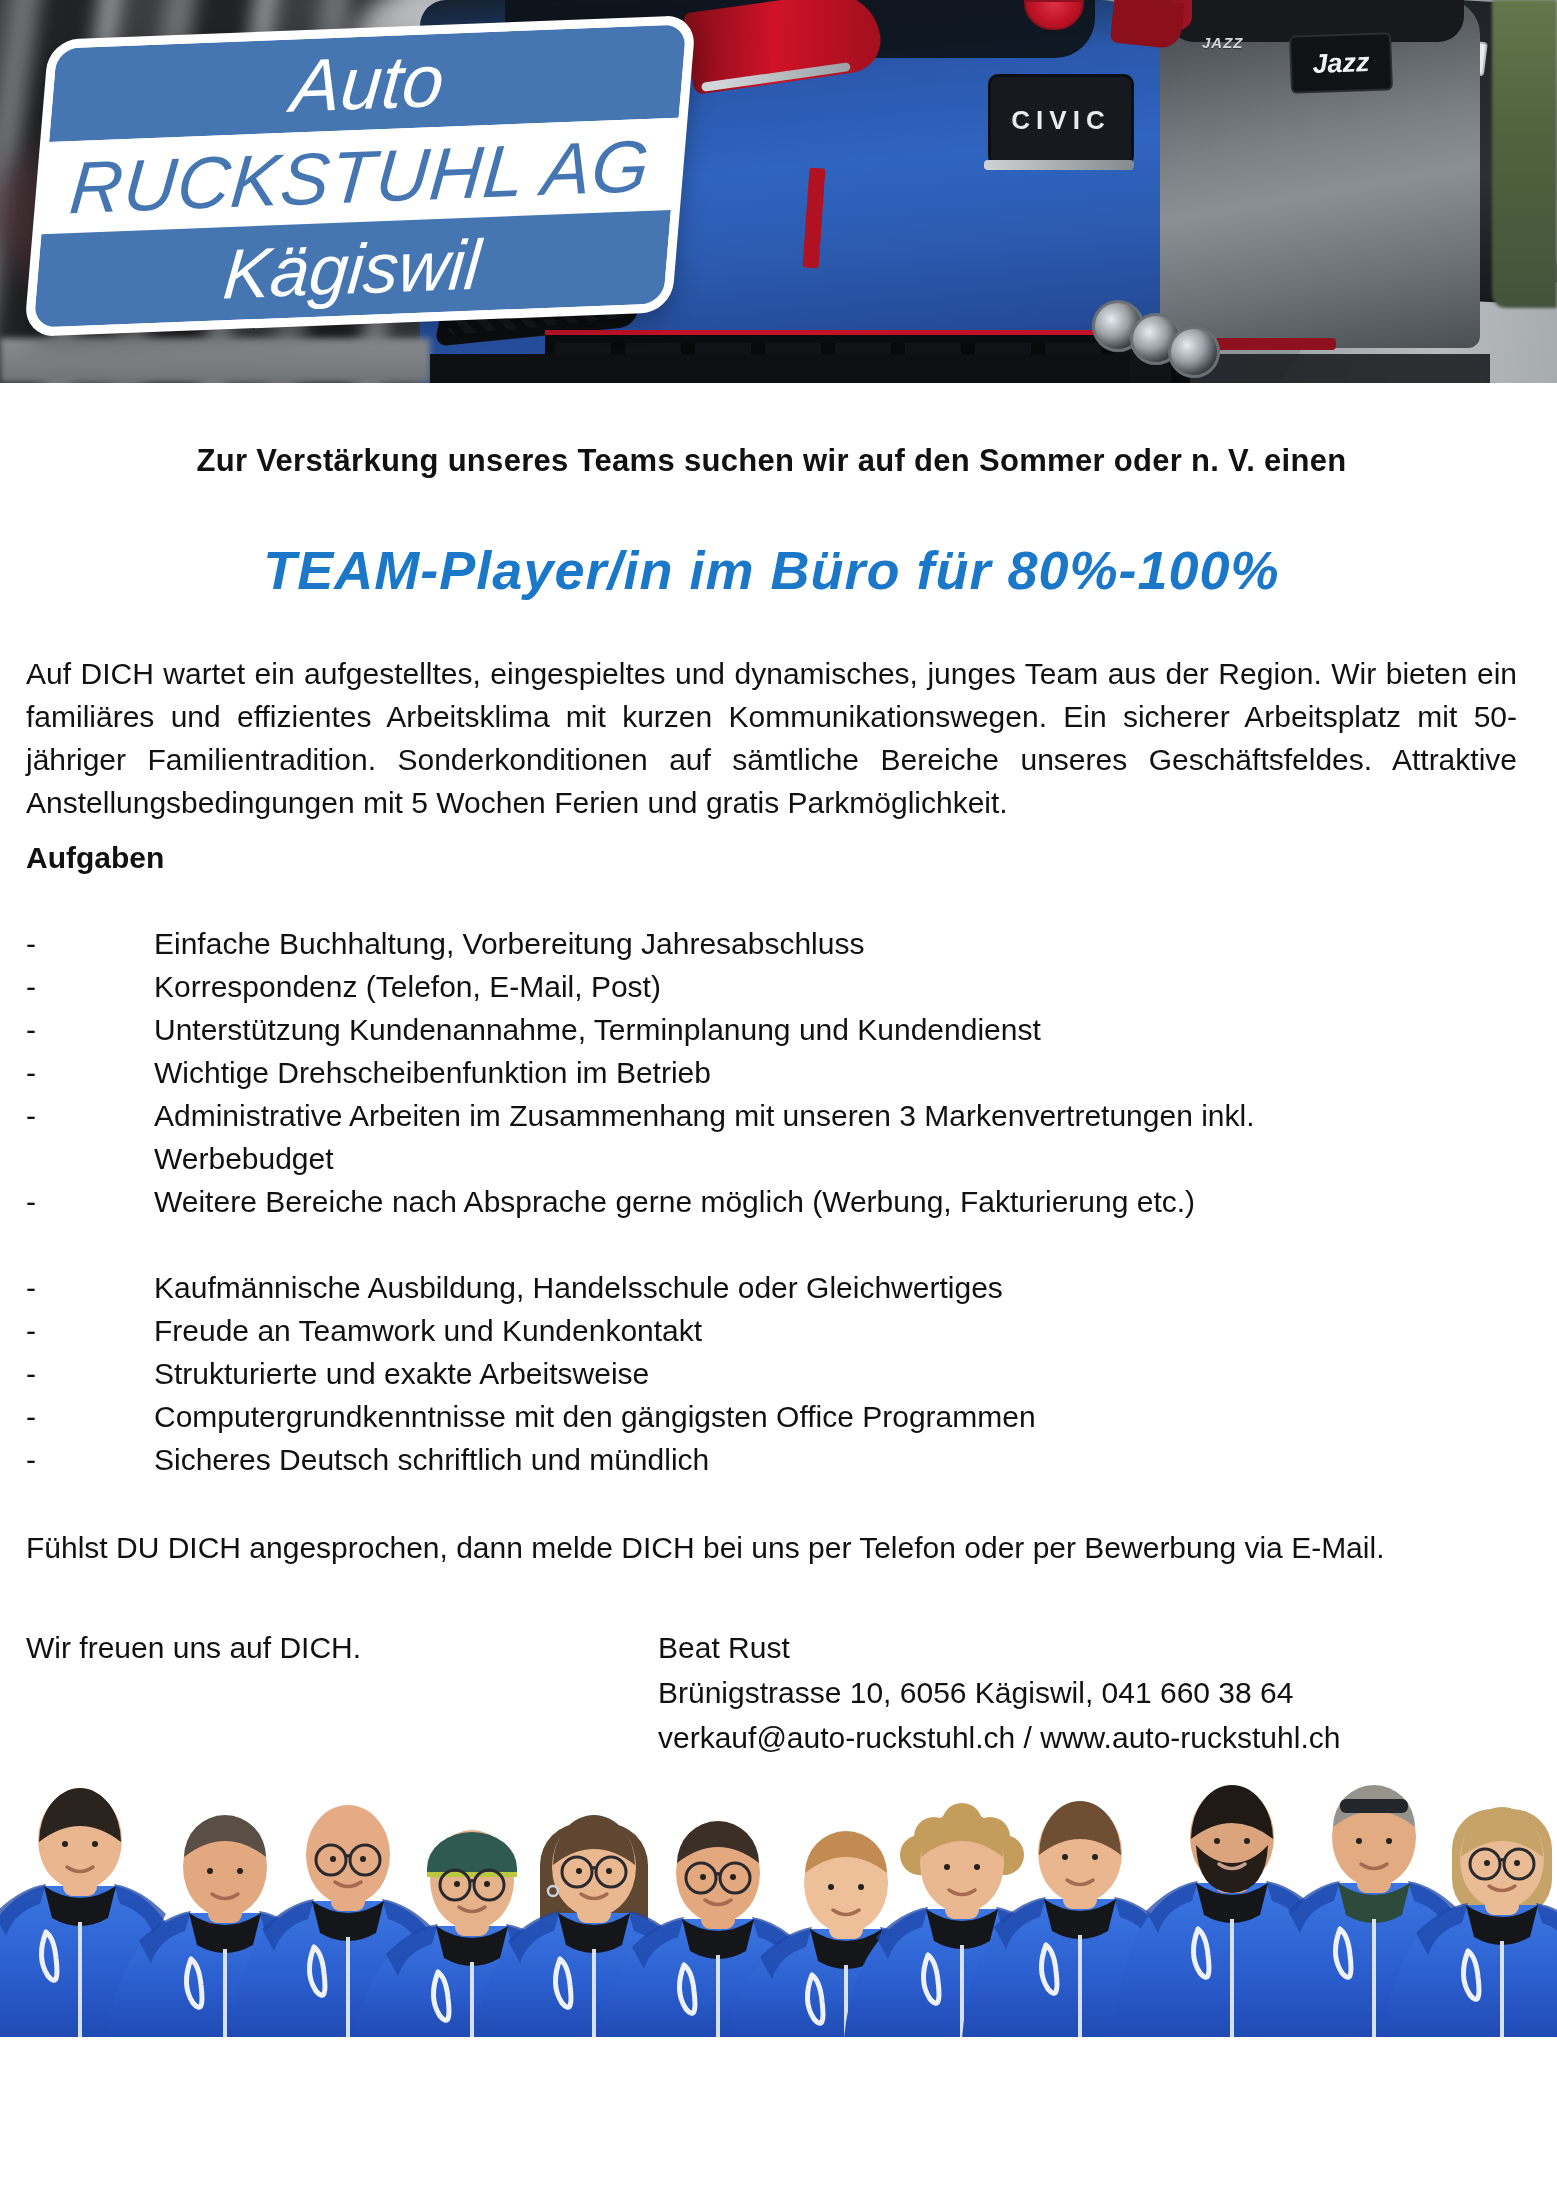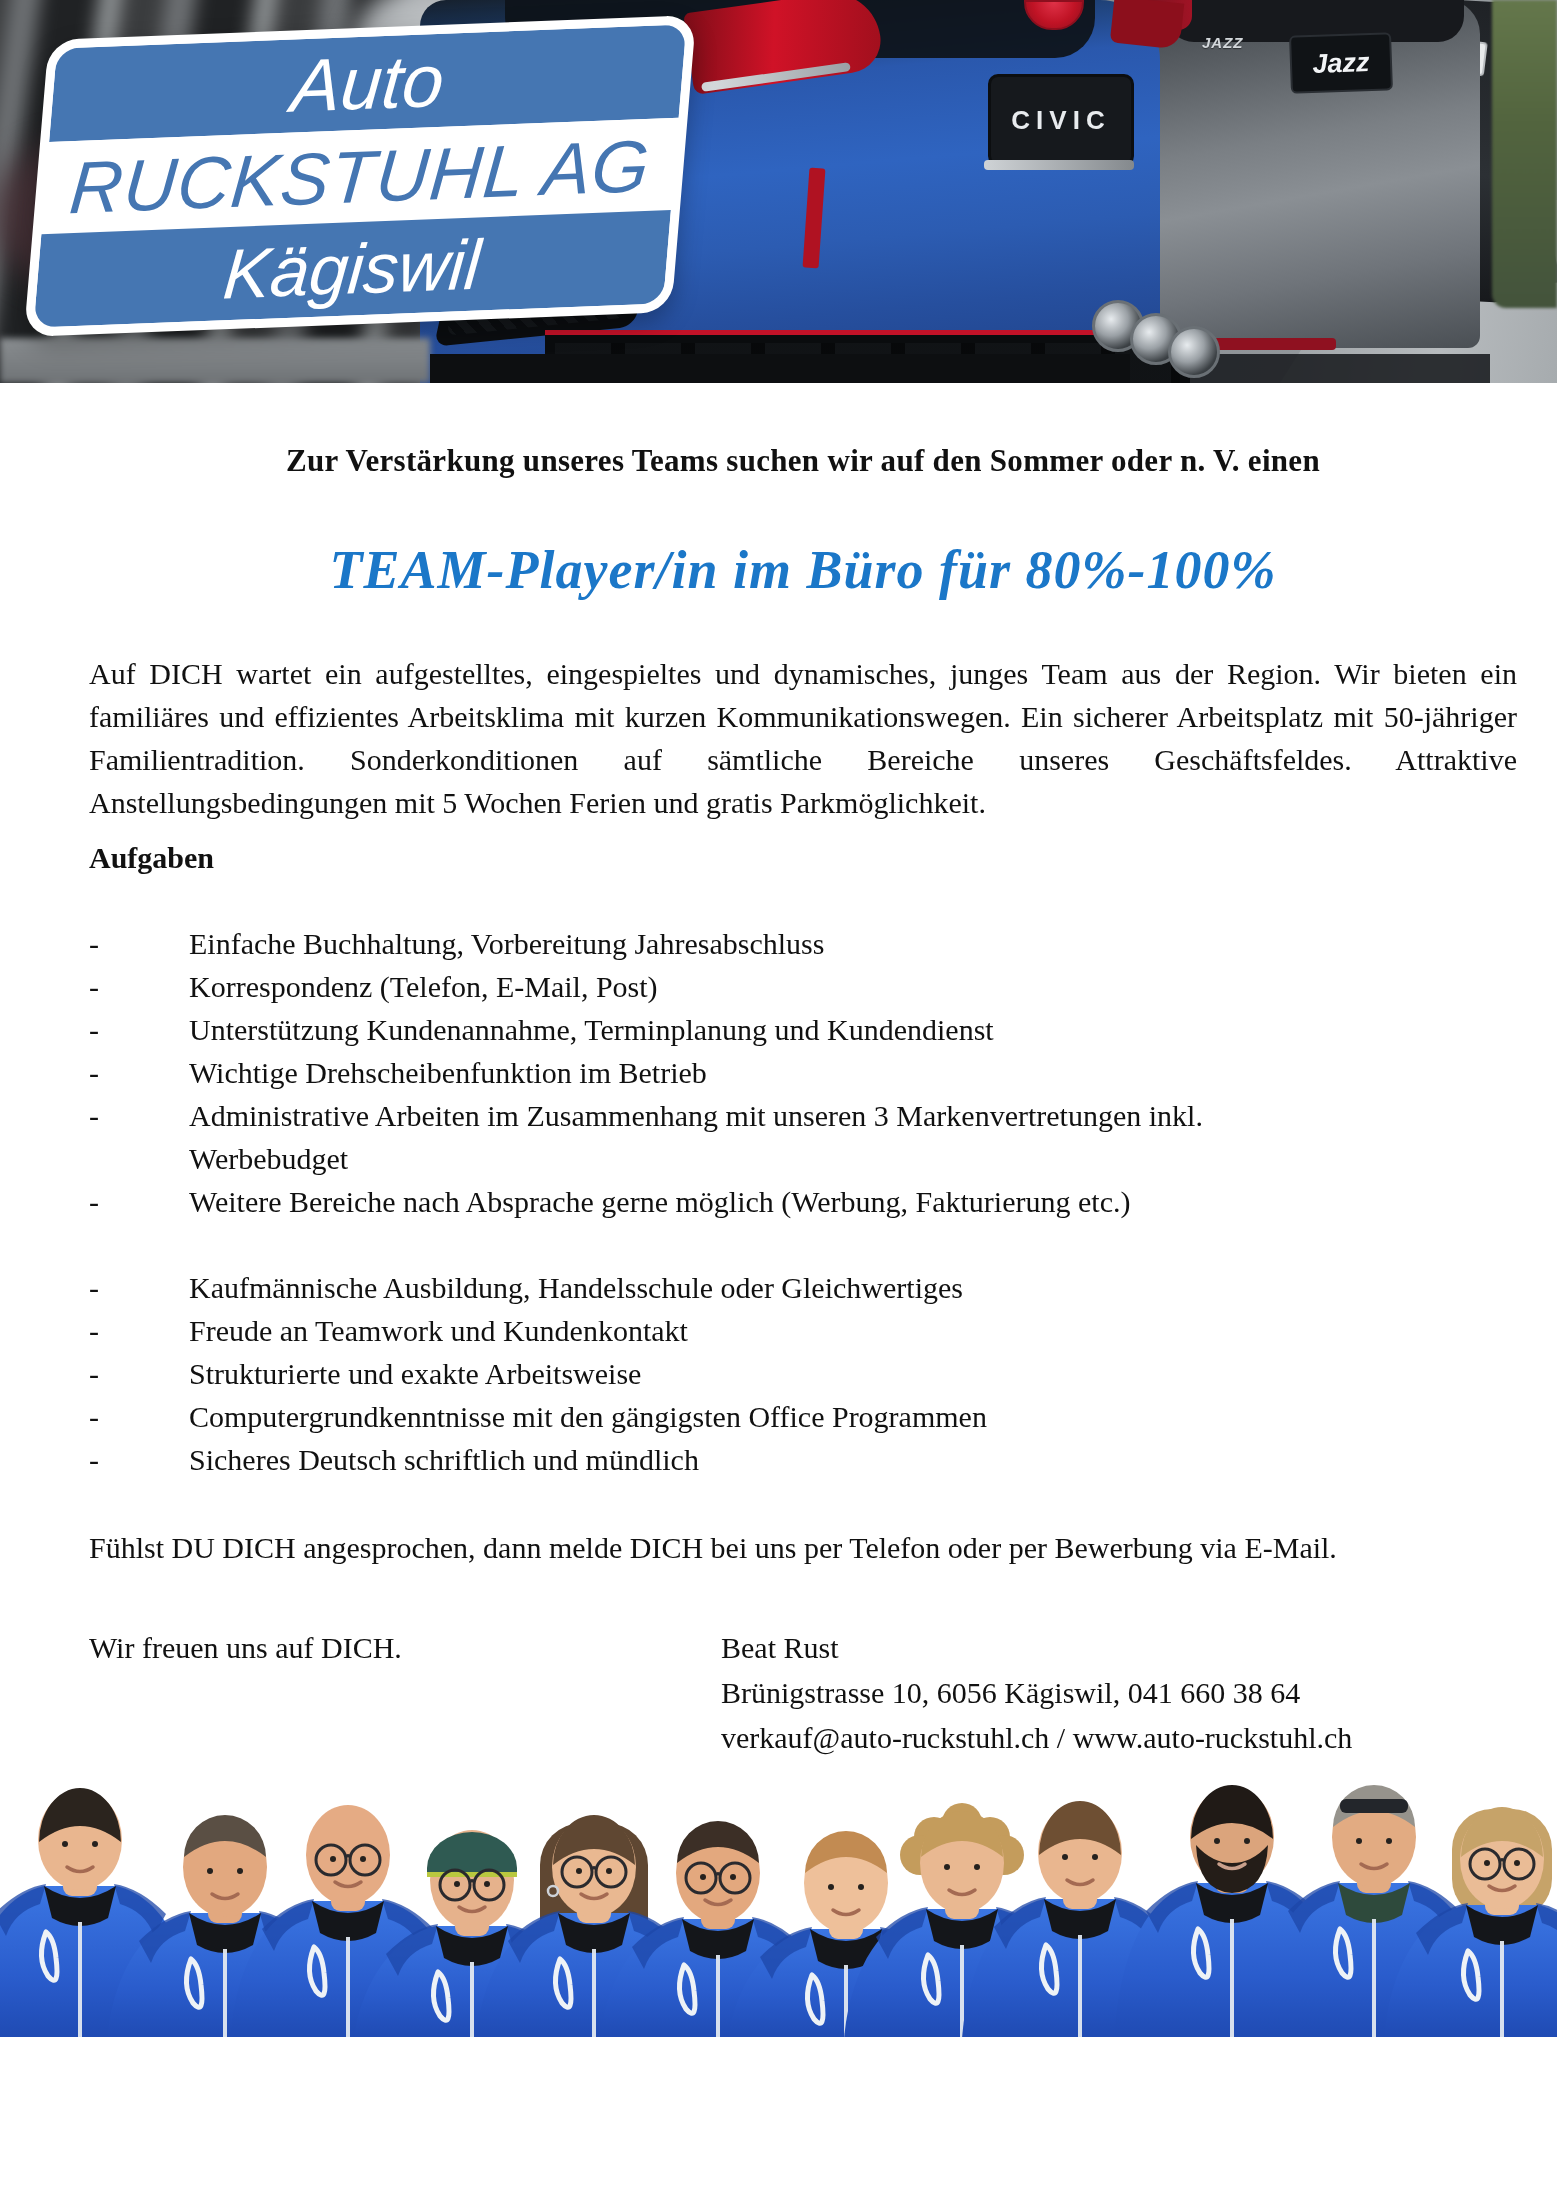--- a/index.html
+++ b/index.html
@@ -70,32 +70,32 @@
      transform:rotate(-2.2deg) skewX(-7deg);box-shadow:0 10px 24px rgba(0,0,0,.28);box-sizing:border-box;}
   .sign-in{position:relative;width:100%;height:100%;border-radius:22px;overflow:hidden;
      display:flex;flex-direction:column;font-style:italic;}
   .sign-row{position:relative;flex:1;display:flex;align-items:center;justify-content:center;white-space:nowrap;}
   .s-blue{background:#4576b2;color:#fff;}
   .s-white{background:#fff;color:#4576b2;}
   .s1{font-size:74px;}
   .s2{font-size:73px;letter-spacing:1px;}
   .s3{font-size:70px;}
   
-  main{display:block;padding:0 40px 0 89px;font-family:Liberation Serif, serif;}
+  main{display:block;padding:0 40px 0 26px;}
   .intro{margin:60px 0 0;text-align:center;font-weight:700;font-size:31px;line-height:36px;letter-spacing:.3px;}
   .headline{margin:60px 0 0;text-align:center;font-weight:700;font-style:italic;
             font-size:54px;line-height:62px;color:#1b77c8;letter-spacing:1px;}
   .about{margin:51px 0 12px;font-size:30px;line-height:43px;text-align:justify;}
   h2.sec{margin:0;font-size:30px;line-height:43px;font-weight:700;}
   .sec-a{margin-top:60px;}
   .sec-b{margin-top:45px;}
   ul.dashlist{list-style:none;margin:43px 0 0;padding:0;font-size:30px;line-height:43px;}
   ul.dashlist li{display:flex;align-items:flex-start;}
   .dash{flex:0 0 100px;}
-  .li-text{white-space:pre-line;flex:1;}
+  .li-text{white-space:pre-line;flex:1;margin-left:28px;}
   .closing{margin:45px 0 0;font-size:30px;line-height:43px;}
   .cols{margin:56px 0 0;display:flex;align-items:flex-start;font-size:30px;line-height:45px;}
   .signoff{flex:0 0 632px;margin:0;}
   .contact{flex:1;margin:0;}
   .contact .c-line{display:block;}
   .c-company{font-weight:700;}
   
   .team{position:relative;margin-top:7px;width:1557px;height:270px;background:#fff;}
   .team svg{display:block;}
 </style>

